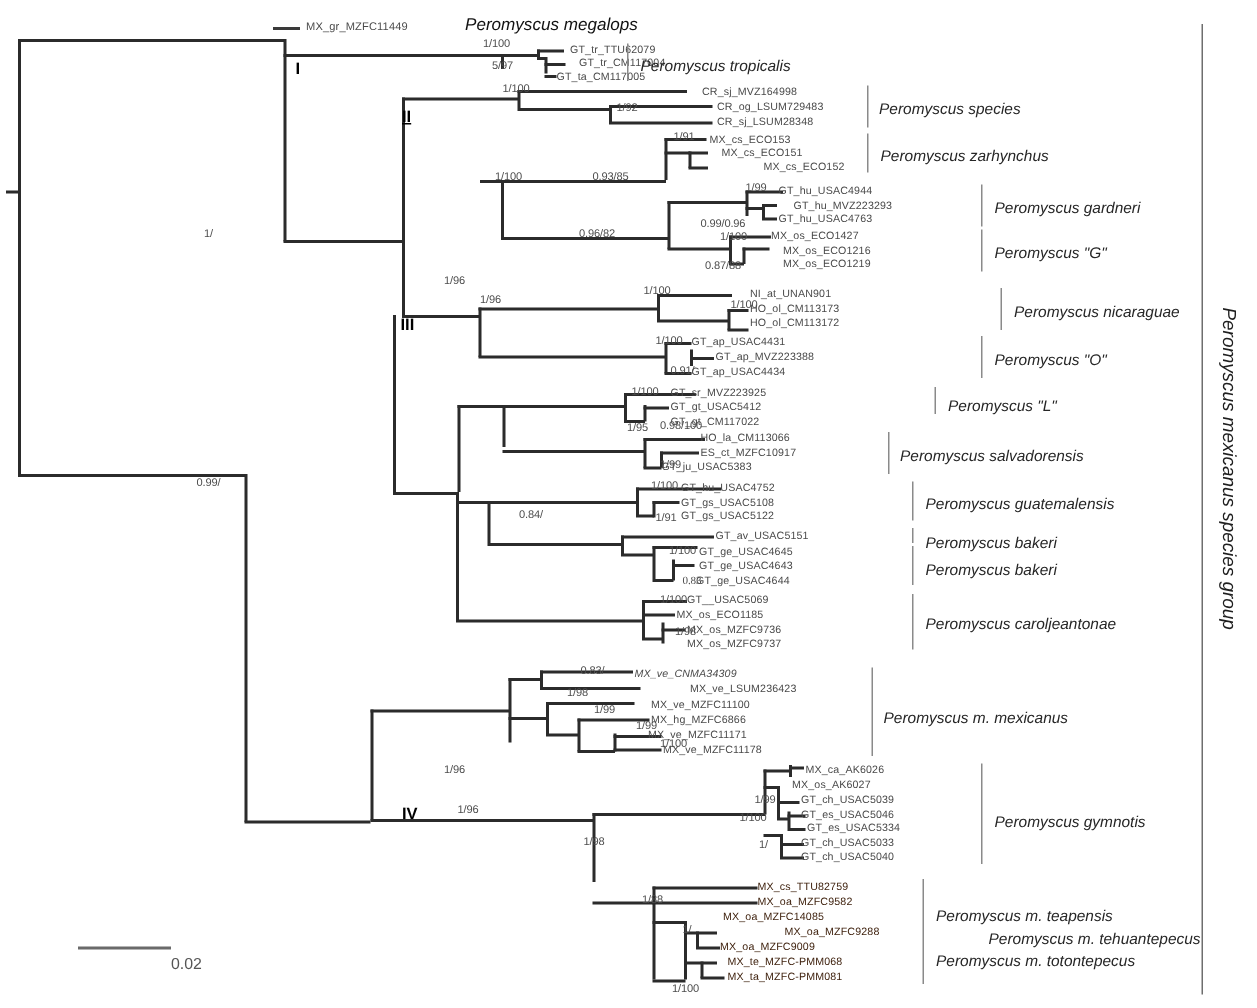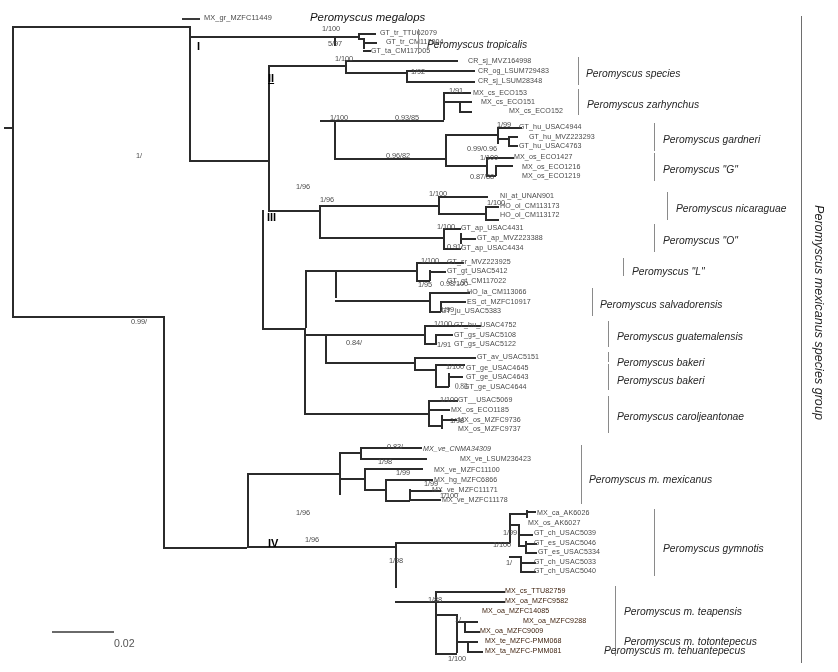--- a/index.html
+++ b/index.html
@@ -375,16 +375,16 @@
       <div class="brk" style="left: 608px; top: 364px; height: 26px;"></div>
       <div class="sp-label" style="left: 617px; top: 375px;">Peromyscus bakeri</div>
       <div class="brk" style="left: 608px; top: 396px; height: 37px;"></div>
       <div class="sp-label" style="left: 617px; top: 411px;">Peromyscus caroljeantonae</div>
       <div class="brk" style="left: 581px; top: 445px; height: 59px;"></div>
       <div class="sp-label" style="left: 589px; top: 474px;">Peromyscus m. mexicanus</div>
       <div class="brk" style="left: 654px; top: 509px; height: 67px;"></div>
       <div class="sp-label" style="left: 663px; top: 543px;">Peromyscus gymnotis</div>
       <div class="brk" style="left: 615px; top: 586px; height: 70px;"></div>
       <div class="sp-label" style="left: 624px; top: 606px;">Peromyscus m. teapensis</div>
-      <div class="sp-label" style="left: 604px; top: 621px; margin-top: 24px;">Peromyscus m. tehuantepecus</div>
+      <div class="sp-label" style="left: 659px; top: 621px;">Peromyscus m. tehuantepecus</div>
       <div class="sp-label" style="left: 624px; top: 636px;">Peromyscus m. totontepecus</div>
     </div>
 </div>
 
 </body></html>

